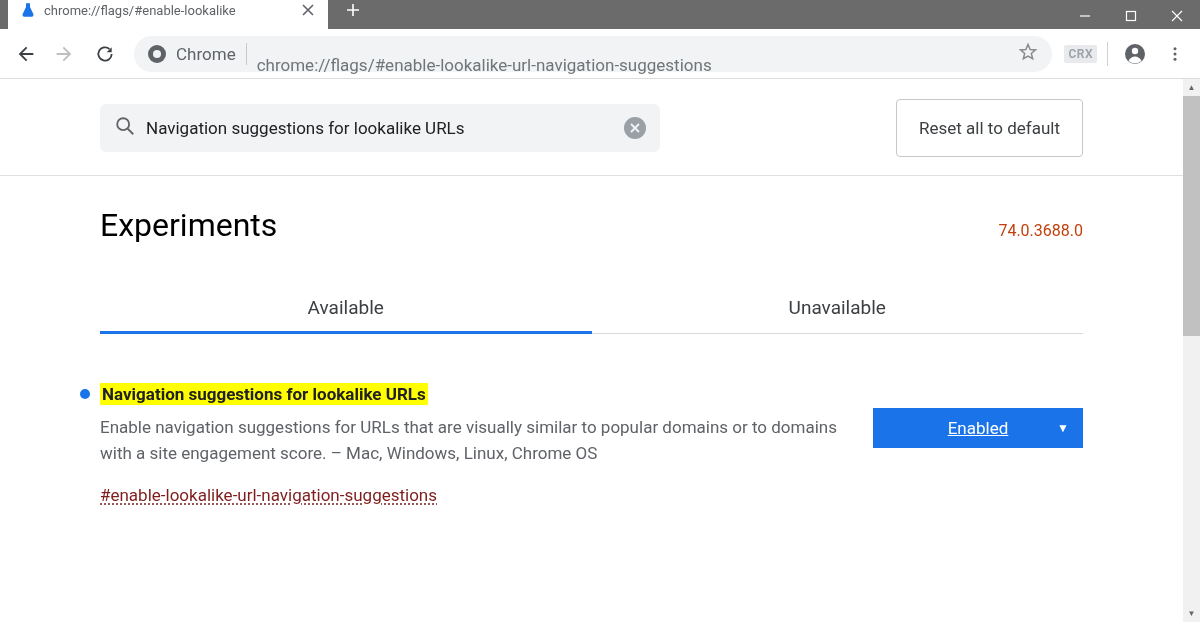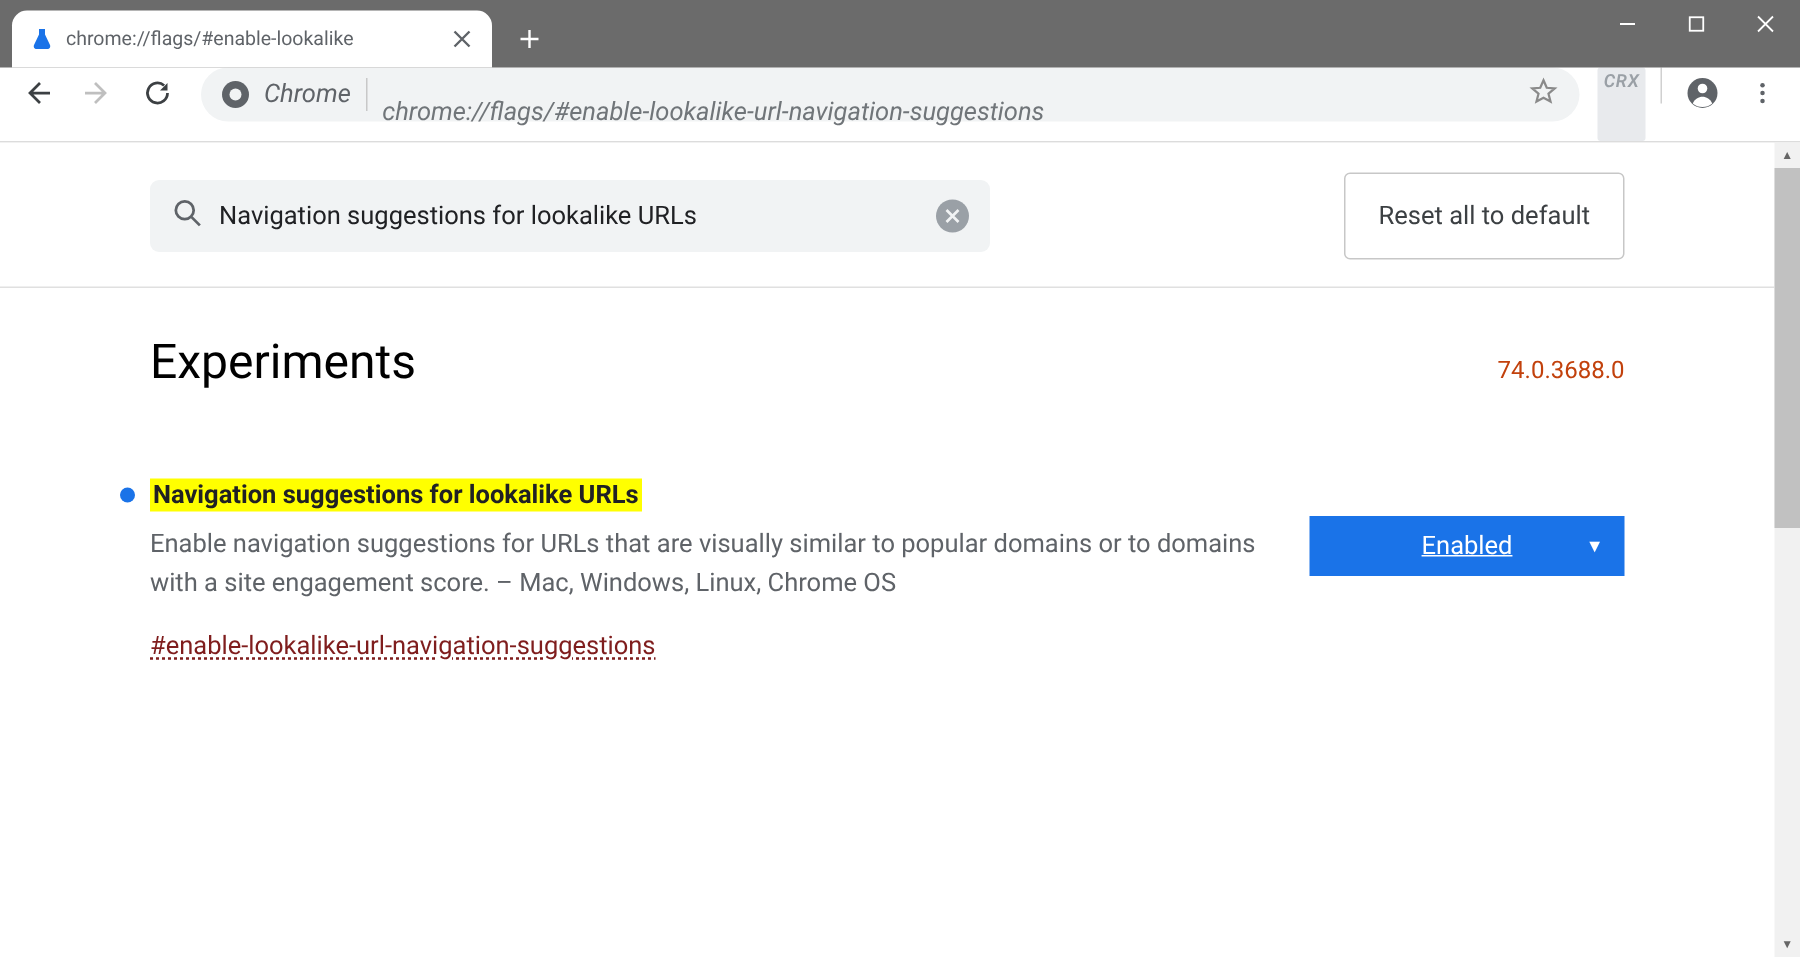--- a/index.html
+++ b/index.html
@@ -1,36 +1,36 @@
 <!DOCTYPE html>
 <html><head>
 <meta charset="utf-8">
 <style>
   * { box-sizing: border-box; }
   html, body { margin: 0; padding: 0; font-family: "Segoe UI", Roboto, Arial, sans-serif; }
   body { width: 1200px; height: 638px; overflow: hidden; background: #fff; position: relative; }
 
   
-  .titlebar { background: #6b6b6b; height: 45px; display: flex; align-items: flex-end; position: relative; }
+  .titlebar { background: #6b6b6b; height: 29px; display: flex; align-items: flex-end; position: relative; }
   .win-controls { position: absolute; right: 0; top: 0; display: flex; }
   .win-btn { width: 46px; height: 32px; display: flex; align-items: center; justify-content: center; color: #fff; }
   .win-btn svg { display: block; }
 
   .tab-strip { display: flex; align-items: flex-end; padding-left: 8px; }
   .tab {
     background: #fff; height: 38px; min-width: 320px; border-top-left-radius: 10px; border-top-right-radius: 10px;
     display: flex; align-items: center; padding: 0 12px; position: relative; color: #3c4043; font-size: 14px;
   }
   .tab .favicon { width: 16px; height: 16px; margin-right: 8px; display: flex; align-items: center; justify-content: center; }
   .tab .title { flex: 1; white-space: nowrap; overflow: hidden; text-overflow: clip; color: #5f6368; font-size: 13px; }
   .tab .close { width: 16px; height: 16px; display: flex; align-items: center; justify-content: center; color: #5f6368; margin-left: 6px; }
   .newtab { width: 30px; height: 30px; margin-left: 10px; margin-bottom: 4px; display: flex; align-items: center; justify-content: center; color: #fff; }
 
   
-  .toolbar { height: 50px; background: #fff; border-bottom: 1px solid #dcdcdc; display: flex; padding: 0 8px; gap: 6px; font-style: italic; }
+  .toolbar { height: 50px; background: #fff; border-bottom: 1px solid #dcdcdc; display: flex; align-items: center; padding: 0 8px; gap: 6px; }
   .tbtn { width: 34px; height: 34px; display: flex; align-items: center; justify-content: center; color: #5f6368; border-radius: 50%; }
   .tbtn.disabled { color: #bfbfbf; }
   .omnibox {
     flex: 1; height: 36px; background: #f1f3f4; border-radius: 18px; display: flex; align-items: center;
     padding: 0 14px; color: #5f6368; font-size: 17px; gap: 10px; margin: 0 6px;
   }
   .omnibox .chrome-ic { width: 18px; height: 18px; background: #5f6368; border-radius: 50%; position: relative; }
   .omnibox .chrome-ic::after { content:""; position:absolute; inset:5px; background:#f1f3f4; border-radius:50%; }
   .omnibox .label { color: #5f6368; }
   .omnibox .sep { width: 1px; height: 22px; background: #c8c8c8; }
@@ -197,20 +197,28 @@
       <div class="reset-btn">
         <span>Reset all to default</span>
       </div>
     </div>
 
     <div class="page-header">
       <h1>Experiments</h1>
       <span class="ver">74.0.3688.0</span>
     </div>
 
+    <div class="tabs-row">
+      <div class="exp-tab active">
+        <span>Available</span>
+      </div>
+      <div class="exp-tab">
+        <span>Unavailable</span>
+      </div>
+    </div>
 
     <div class="flag-entry">
       <span class="bullet"></span>
       <div class="flag-body">
         <span class="flag-title">Navigation suggestions for lookalike URLs</span>
         <div class="flag-desc">Enable navigation suggestions for URLs that are visually similar to popular domains or to domains with a site engagement score. – Mac, Windows, Linux, Chrome OS</div>
         <div class="flag-anchor">#enable-lookalike-url-navigation-suggestions</div>
       </div>
       <div class="flag-select">
         <span>Enabled</span>

